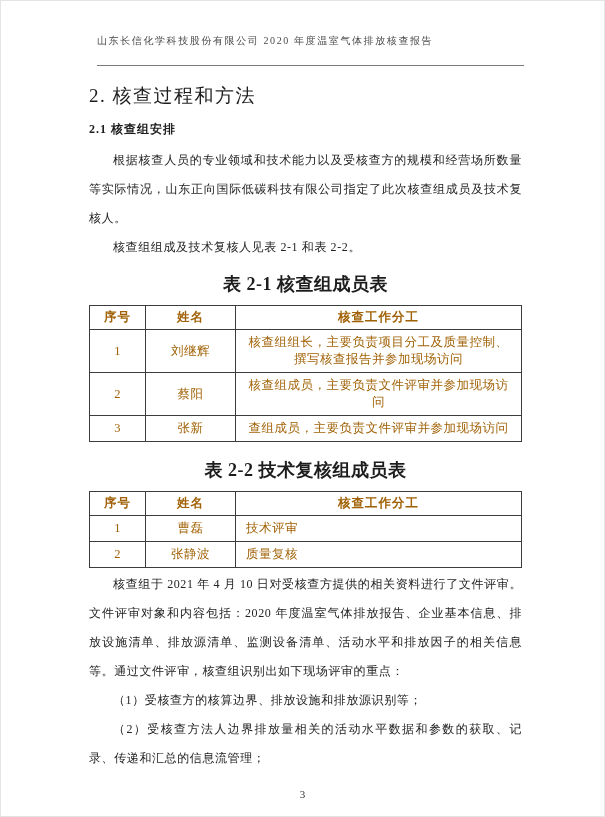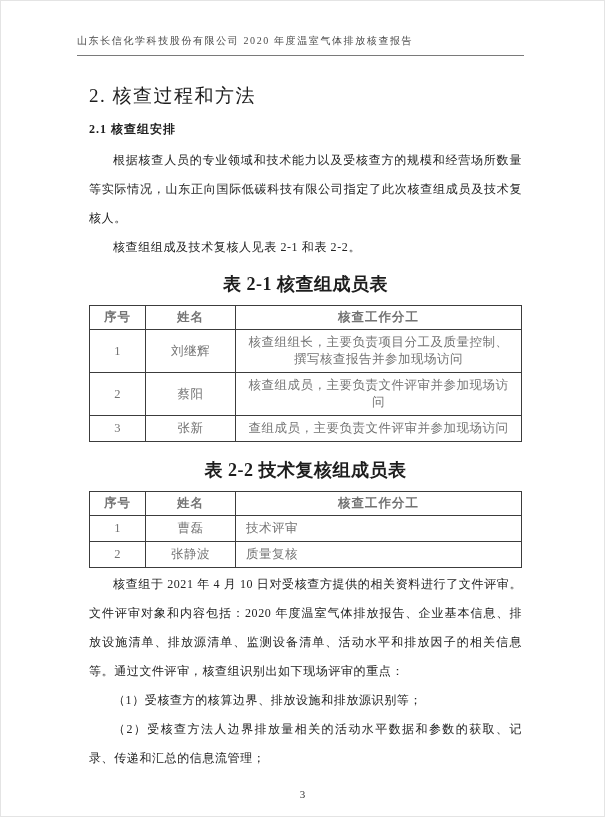--- a/index.html
+++ b/index.html
@@ -7,22 +7,22 @@
     width:605px; height:817px;
     font-family:"Liberation Serif","DejaVu Serif",serif;
     color:#262626;
   }
   .page {
     position:relative; width:605px; height:817px;
     box-sizing:border-box; background:#ffffff;
     border:1px solid #e4e4e4; overflow:hidden;
   }
   .doc-header {
-    position:absolute; left:76px; right:80px; top:33px;
-    padding-bottom:7px; border-bottom:1px solid #7a7a7a;
+    position:absolute; left:96px; right:80px; top:33px;
+    padding-bottom:17px; border-bottom:1px solid #7a7a7a;
     font-size:10px; letter-spacing:1.6px; color:#4a4a4a;
     white-space:nowrap;
   }
   .content { position:absolute; left:88px; width:433px; top:82px; }
   .h1 {
     font-size:19px; font-weight:normal; letter-spacing:1.5px;
     margin:0 0 12px 0; color:#1d1d1d;
   }
   .h2 {
     font-size:12px; font-weight:bold; letter-spacing:1px;
@@ -33,21 +33,21 @@
     font-size:12px; line-height:29px; letter-spacing:0.6px;
     text-align:justify; text-indent:2em; margin:0; color:#232323;
   }
   .caption {
     font-size:18px; font-weight:bold; text-align:center;
     margin:10px 0 9px 0; color:#1d1d1d; letter-spacing:0.5px;
   }
   .caption2 { margin-top:16px; }
   table {
     width:100%; border-collapse:collapse; table-layout:fixed;
-    font-size:12.5px; color:#737373; margin:0 0 2px 0;
+    font-size:12.5px; color:#a16207; margin:0 0 2px 0;
   }
   col.c-no { width:56px; }
   col.c-name { width:90px; }
   th, td { border:1px solid #3c3c3c; vertical-align:middle; }
   th { font-weight:bold; text-align:center; padding:3px 4px; letter-spacing:1px; }
   td { padding:4px 8px; text-align:center; letter-spacing:0.5px; }
   table.t-work td.work { text-align:center; line-height:17px; padding:4px 10px; }
   table.t-center td.work { text-align:left; }
   .footer {
     position:absolute; left:0; right:0; bottom:16px;

